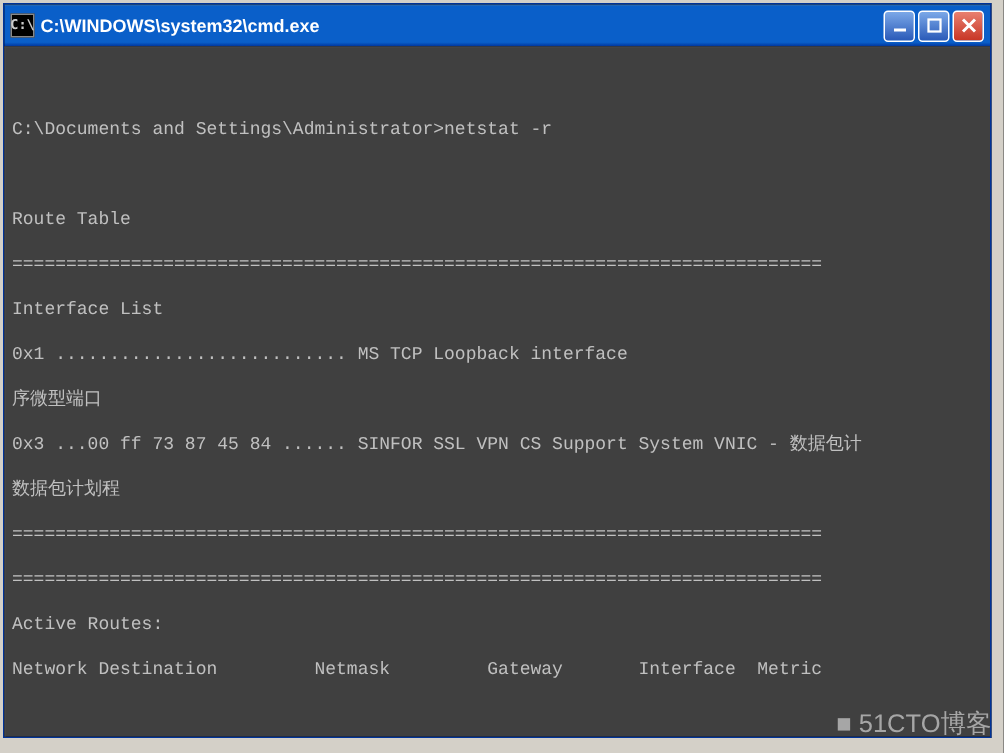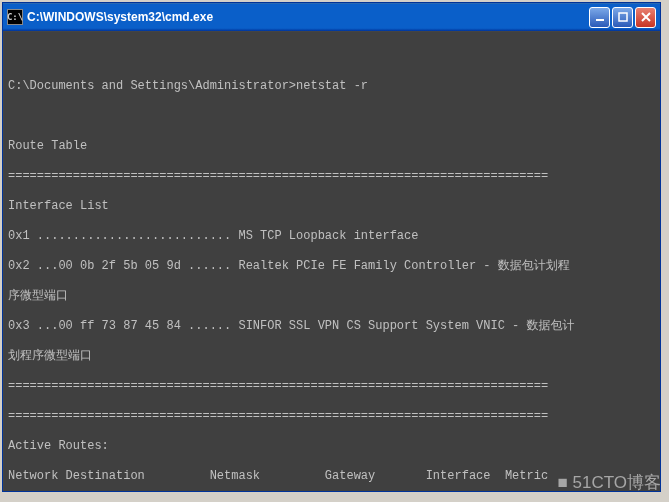--- a/index.html
+++ b/index.html
@@ -114,24 +114,23 @@
   </div>
 
   <div class="console">
 <div class="blank"></div>
 <div>C:\Documents and Settings\Administrator&gt;netstat -r</div>
 <div class="blank"></div>
 <div>Route Table</div>
 <div>===========================================================================</div>
 <div>Interface List</div>
 <div>0x1 ........................... MS TCP Loopback interface</div>
-<div>0x2 ...00 0b 2f 5b 05 9d ...... Realtek PCIe FE Family Controller - 数据包计划程</div>
 <div>序微型端口</div>
 <div>0x3 ...00 ff 73 87 45 84 ...... SINFOR SSL VPN CS Support System VNIC - 数据包计</div>
-<div>划程序微型端口</div>
+<div>数据包计划程</div>
 <div>===========================================================================</div>
 <div>===========================================================================</div>
 <div>Active Routes:</div>
 <div class="routes-table" id="routes-header">Network Destination         Netmask         Gateway       Interface  Metric</div>
 
 
 
 
 
   </div>

